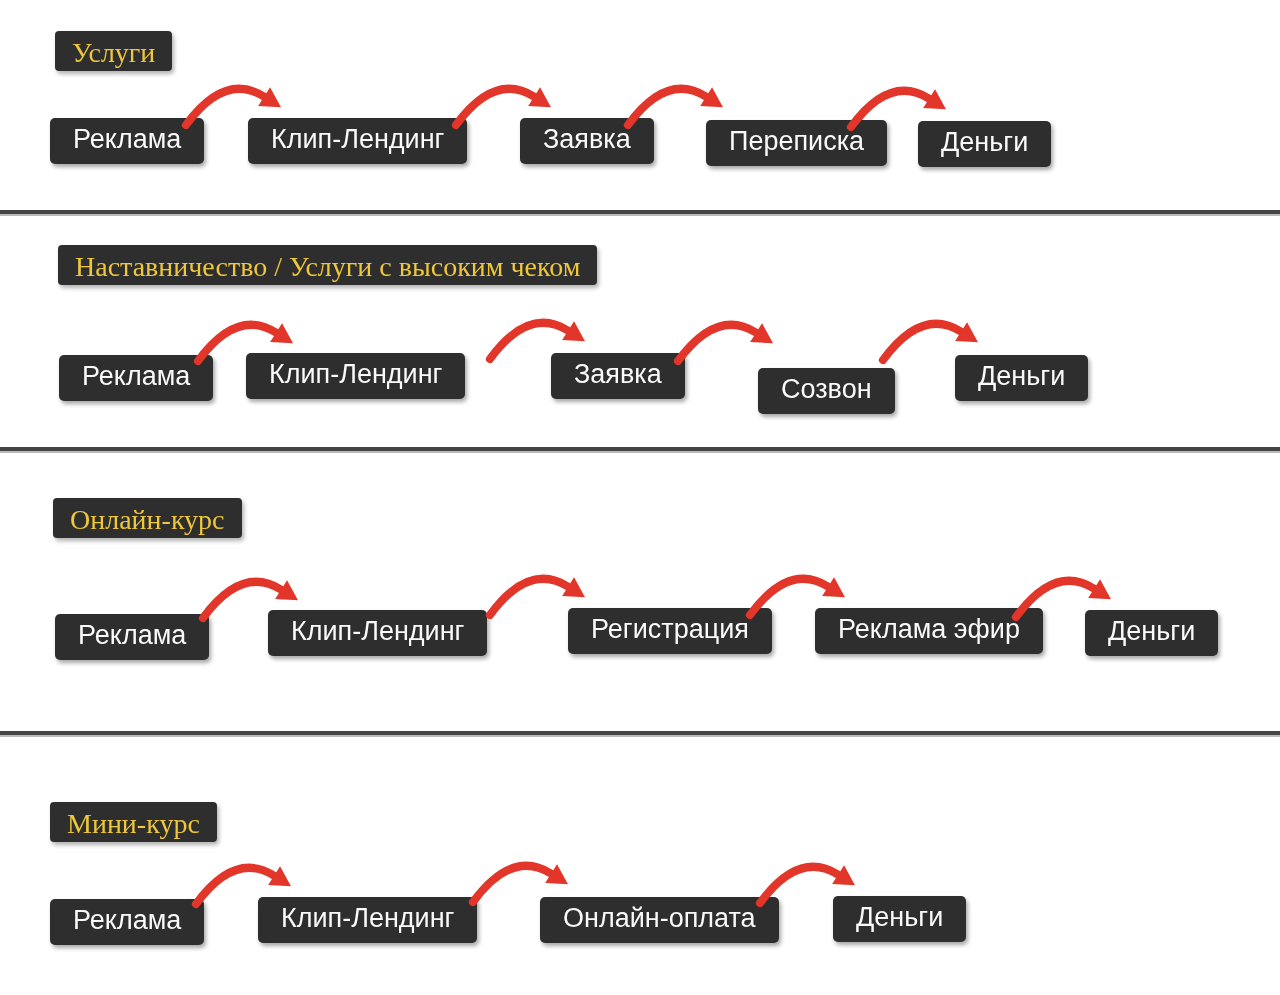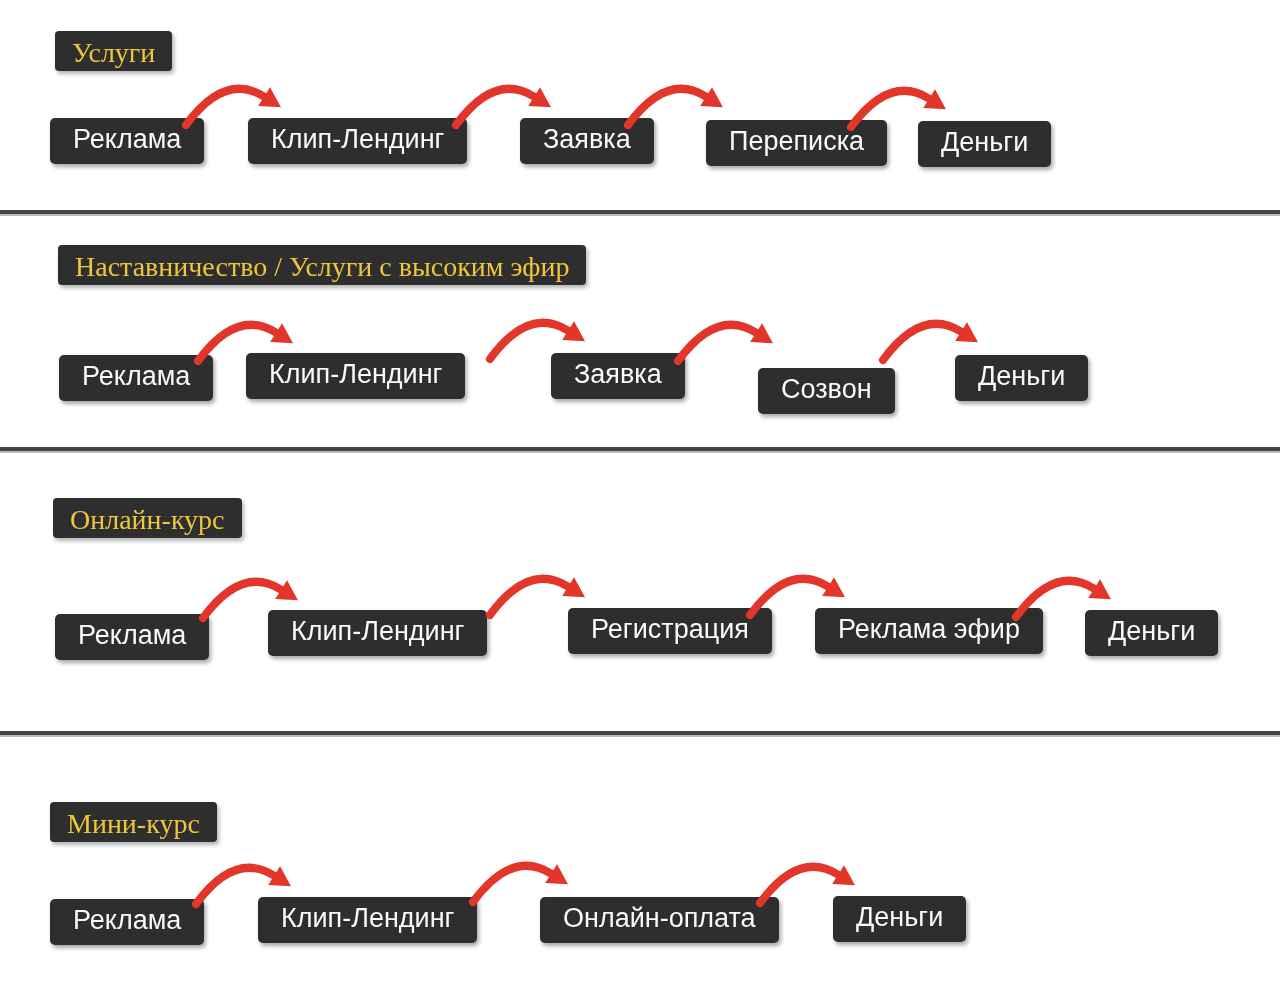--- a/index.html
+++ b/index.html
@@ -81,21 +81,21 @@
     </svg>
     <svg class="arrow" style="left:843px; top:72px" viewBox="0 0 122 72" aria-hidden="true">
       <path d="M8 62 Q 52 2 96 30" fill="none" stroke="#e2362a" stroke-width="9" stroke-linecap="round"></path>
       <polygon points="115,42 89.3,40.6 102.7,19.4" fill="#e2362a"></polygon>
     </svg>
   </section>
 
   <div class="divider" style="top:210px"></div>
 
   <section>
-    <div class="badge" style="left:58px; top:245px">Наставничество / Услуги с высоким эфир</div>
+    <div class="badge" style="left:58px; top:245px">Наставничество / Услуги с высоким чеком</div>
 
     <div class="step" style="left:59px; top:355px">Реклама</div>
     <div class="step" style="left:246px; top:353px">Клип-Лендинг</div>
     <div class="step" style="left:551px; top:353px">Заявка</div>
     <div class="step" style="left:758px; top:368px">Созвон</div>
     <div class="step" style="left:955px; top:355px">Деньги</div>
 
     <svg class="arrow" style="left:190px; top:306px" viewBox="0 0 122 72" aria-hidden="true">
       <path d="M8 62 Q 52 2 96 30" fill="none" stroke="#e2362a" stroke-width="9" stroke-linecap="round"></path>
       <polygon points="115,42 89.3,40.6 102.7,19.4" fill="#e2362a"></polygon>

